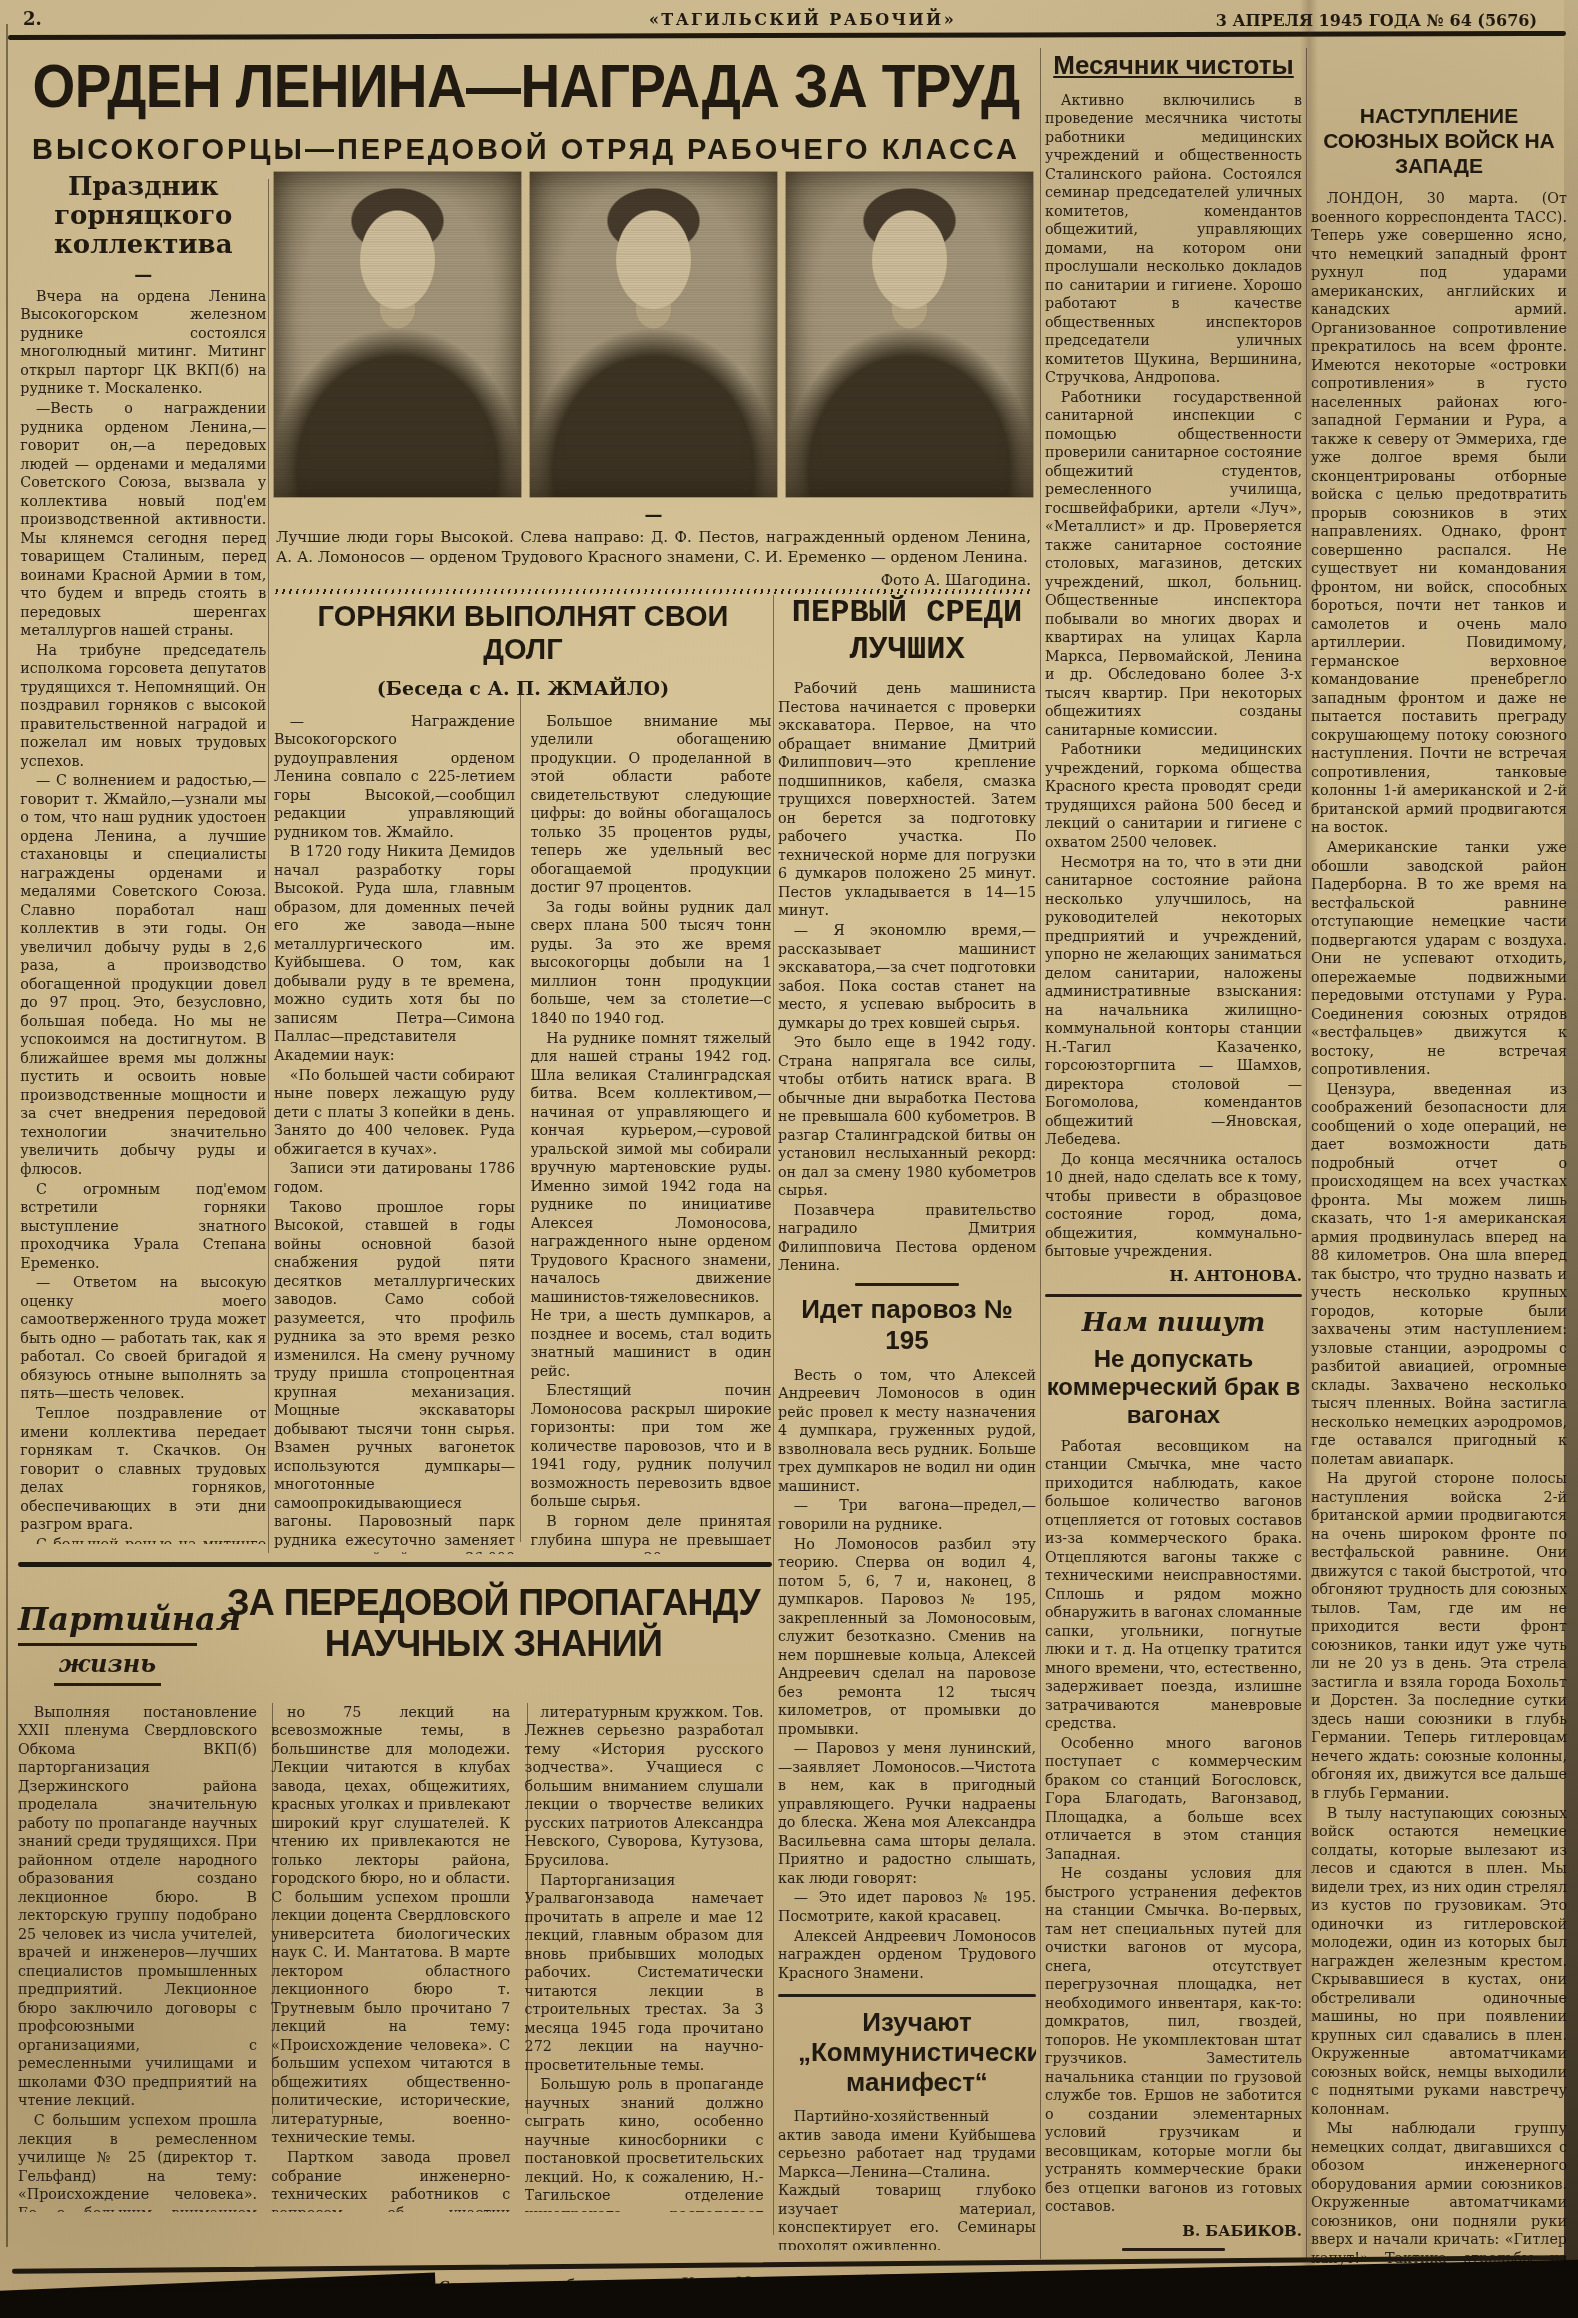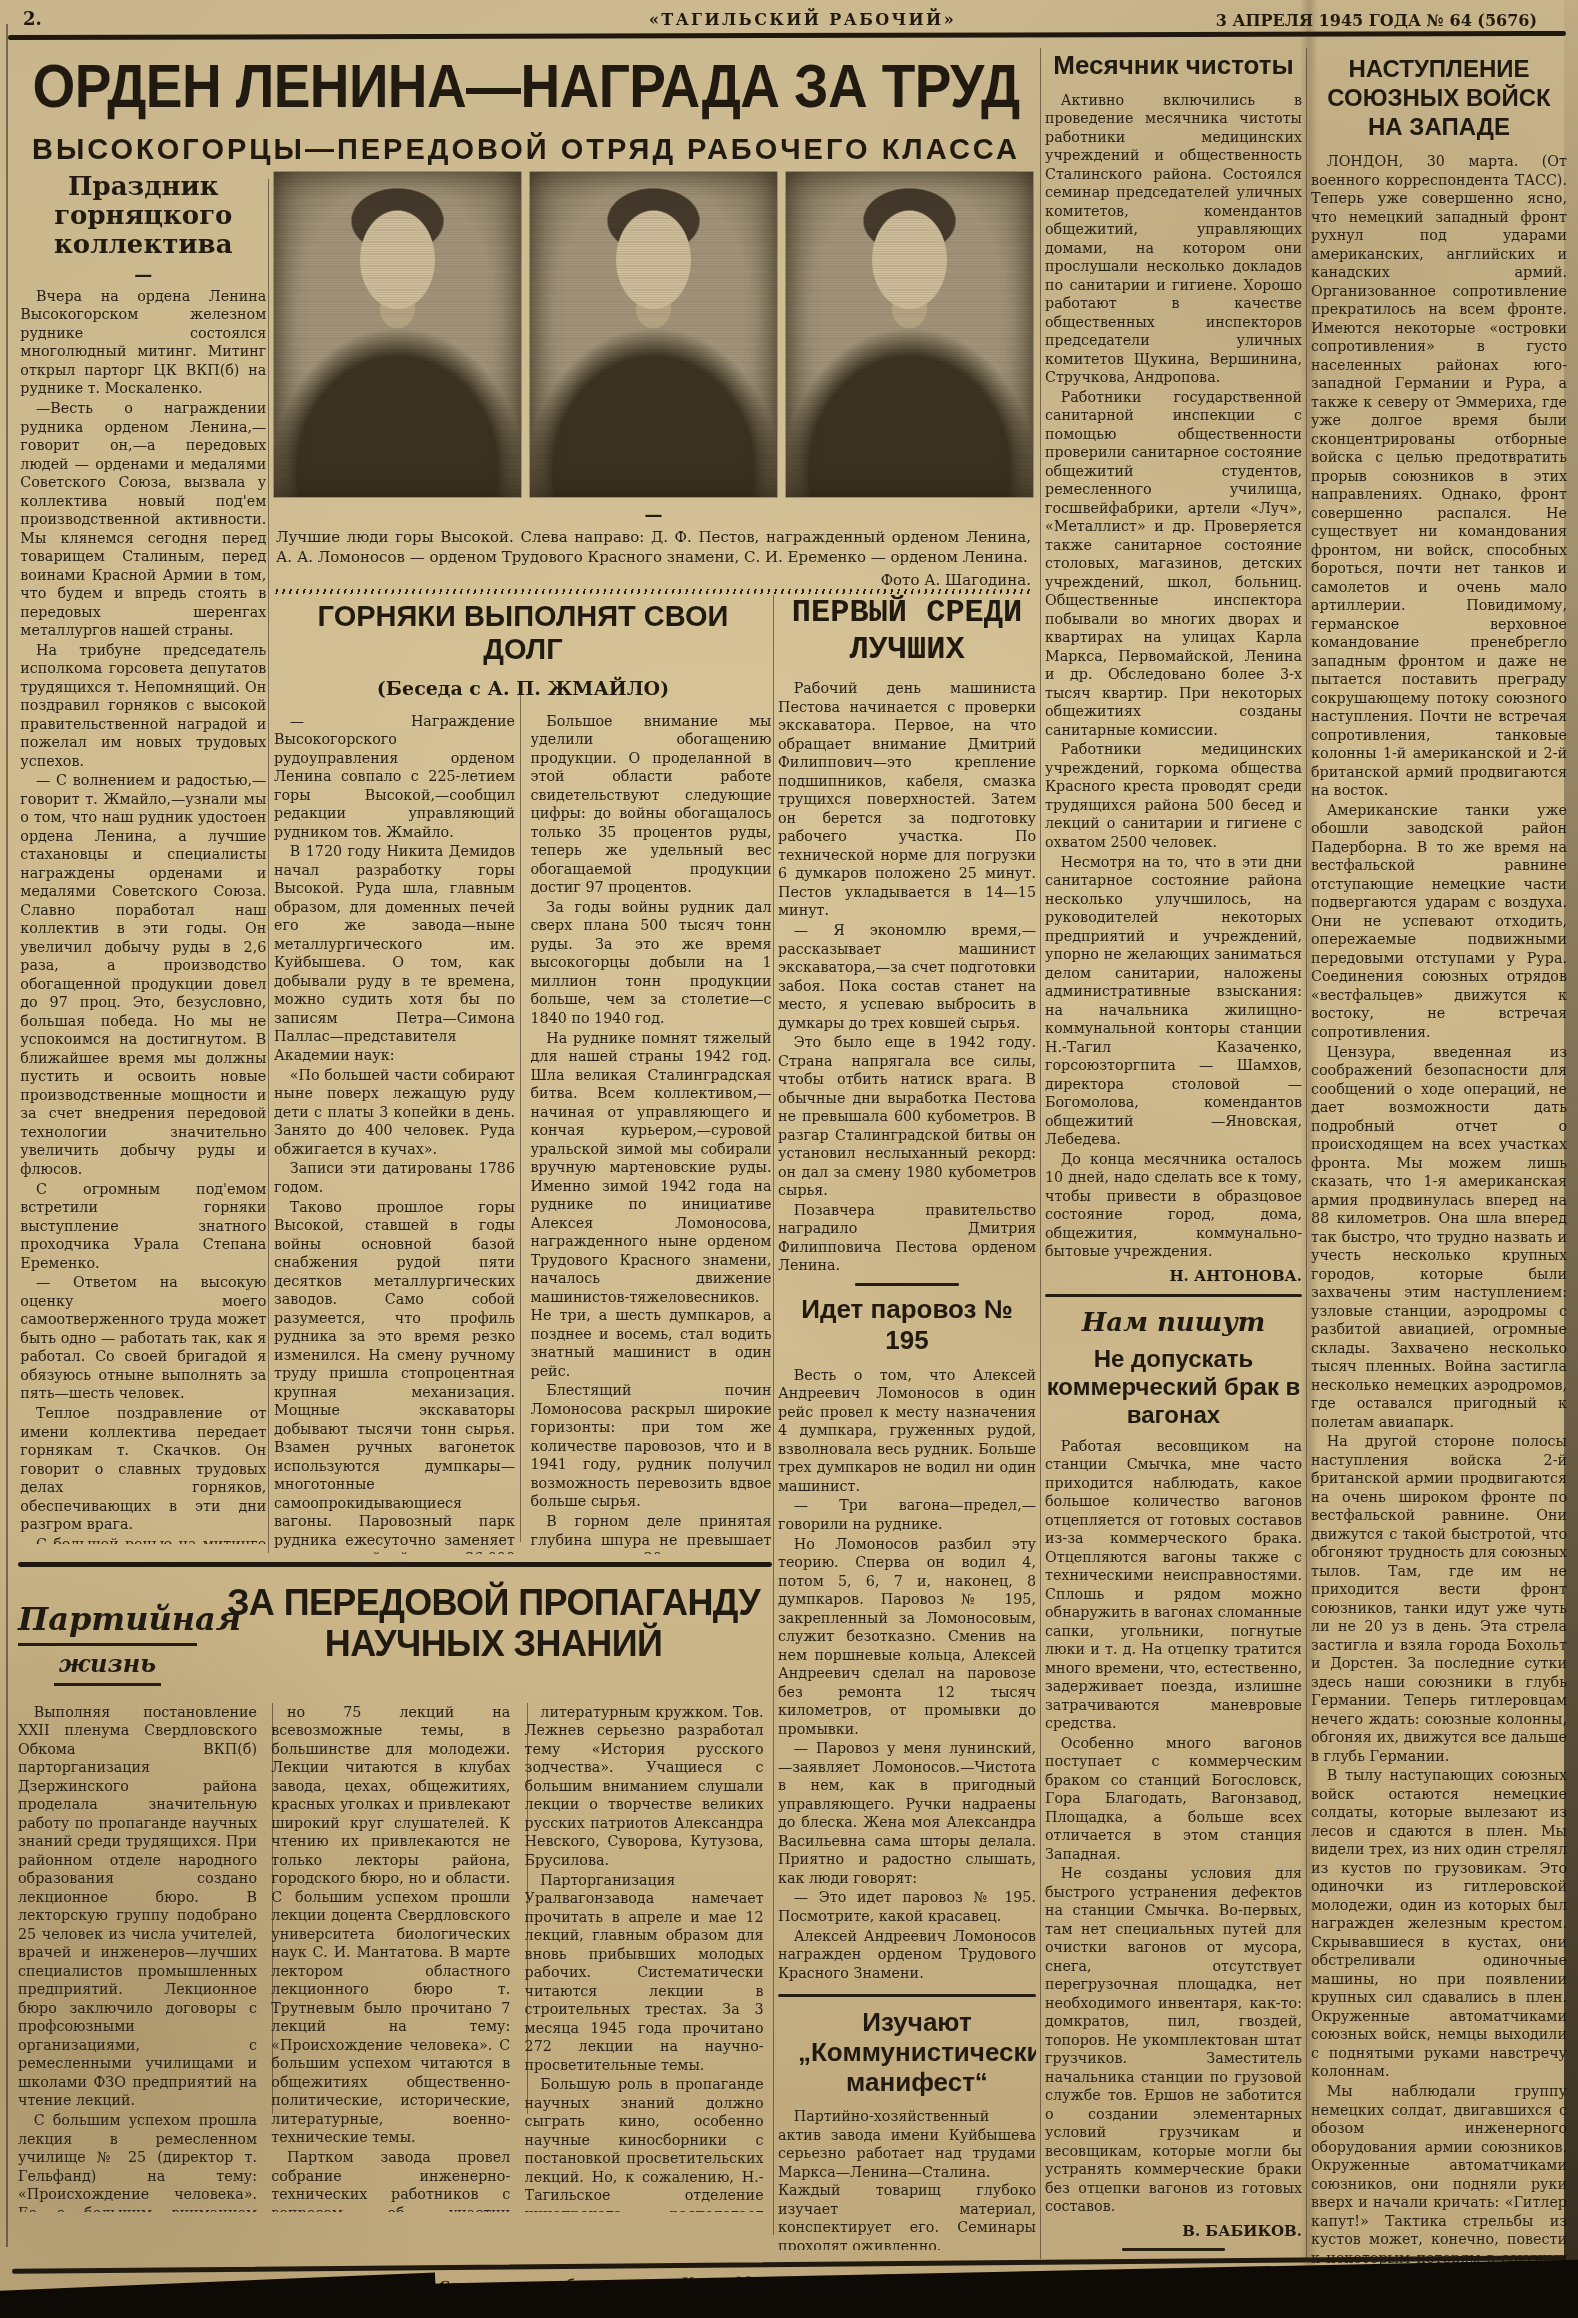--- a/index.html
+++ b/index.html
@@ -130,21 +130,21 @@
       </div>
     <div class="hrule" style="margin:12px 0 10.8px;"></div>
     <div class="h-sans center" style="font-size:26px;line-height:1.15;margin-left:20px;">Изучают „Коммунистический манифест“</div>
     <div class="body-text" style="margin-top:9.6px;">
         <p>Партийно-хозяйственный актив завода имени Куйбышева серьезно работает над трудами Маркса—Ленина—Сталина. Каждый товарищ глубоко изучает материал, конспектирует его. Семинары проходят оживленно.</p>
       </div>
 
   </div>
 
   <div class="abs colbox" style="left:1045px;top:50px;width:257px;height:2213px;">
-    <div class="h-sans center" style="font-size:26px;">Месячник чистоты</div>
+    <div class="h-sans center" style="font-size:26px;text-decoration:underline;">Месячник чистоты</div>
     <div class="body-text" style="margin-top:9.6px;">
         <p>Активно включились в проведение месячника чистоты работники медицинских учреждений и общественность Сталинского района. Состоялся семинар председателей уличных комитетов, комендантов общежитий, управляющих домами, на котором они прослушали несколько докладов по санитарии и гигиене. Хорошо работают в качестве общественных инспекторов председатели уличных комитетов Щукина, Вершинина, Стручкова, Андропова.</p>
         <p>Работники государственной санитарной инспекции с помощью общественности проверили санитарное состояние общежитий студентов, ремесленного училища, госшвейфабрики, артели «Луч», «Металлист» и др. Проверяется также санитарное состояние столовых, магазинов, детских учреждений, школ, больниц. Общественные инспектора побывали во многих дворах и квартирах на улицах Карла Маркса, Первомайской, Ленина и др. Обследовано более 3-х тысяч квартир. При некоторых общежитиях созданы санитарные комиссии.</p>
         <p>Работники медицинских учреждений, горкома общества Красного креста проводят среди трудящихся района 500 бесед и лекций о санитарии и гигиене с охватом 2500 человек.</p>
         <p>Несмотря на то, что в эти дни санитарное состояние района несколько улучшилось, на руководителей некоторых предприятий и учреждений, упорно не желающих заниматься делом санитарии, наложены административные взыскания: на начальника жилищно-коммунальной конторы станции Н.-Тагил Казаченко, горсоюзторгпита — Шамхов, директора столовой — Богомолова, комендантов общежитий —Яновская, Лебедева.</p>
         <p>До конца месячника осталось 10 дней, надо сделать все к тому, чтобы привести в образцовое состояние город, дома, общежития, коммунально-бытовые учреждения.</p>
       </div>
     <div class="sig">Н. АНТОНОВА.</div>
     <div class="hrule" style="margin:9.6px 0;"></div>
     <div class="h-serif center" style="font-size:26px;font-style:italic;">Нам пишут</div>
@@ -154,21 +154,21 @@
         <p>Особенно много вагонов поступает с коммерческим браком со станций Богословск, Гора Благодать, Вагонзавод, Площадка, а больше всех отличается в этом станция Западная.</p>
         <p>Не созданы условия для быстрого устранения дефектов на станции Смычка. Во-первых, там нет специальных путей для очистки вагонов от мусора, снега, отсутствует перегрузочная площадка, нет необходимого инвентаря, как-то: домкратов, пил, гвоздей, топоров. Не укомплектован штат грузчиков. Заместитель начальника станции по грузовой службе тов. Ершов не заботится о создании элементарных условий грузчикам и весовщикам, которые могли бы устранять коммерческие браки без отцепки вагонов из готовых составов.</p>
       </div>
     <div class="sig">В. БАБИКОВ.</div>
     <div class="hrule-center"></div>
     <div class="h-sans center" style="font-size:26px;line-height:1.15;">Не создают условий для учебы</div>
 
   </div>
 
   <div class="abs colbox" style="left:1311px;top:55px;width:256px;height:2211px;">
-    <div class="h-sans center" style="font-size:24px;line-height:1.2;">НАСТУПЛЕНИЕ СОЮЗНЫХ ВОЙСК НА ЗАПАДЕ</div>
+    <div class="h-sans center" style="font-size:21px;line-height:1.2;margin-top:48px;">НАСТУПЛЕНИЕ СОЮЗНЫХ ВОЙСК НА ЗАПАДЕ</div>
     <div class="body-text" style="margin-top:10.8px;">
         <p>ЛОНДОН, 30 марта. (От военного корреспондента ТАСС). Теперь уже совершенно ясно, что немецкий западный фронт рухнул под ударами американских, английских и канадских армий. Организованное сопротивление прекратилось на всем фронте. Имеются некоторые «островки сопротивления» в густо населенных районах юго-западной Германии и Рура, а также к северу от Эммериха, где уже долгое время были сконцентрированы отборные войска с целью предотвратить прорыв союзников в этих направлениях. Однако, фронт совершенно распался. Не существует ни командования фронтом, ни войск, способных бороться, почти нет танков и самолетов и очень мало артиллерии. Повидимому, германское верховное командование пренебрегло западным фронтом и даже не пытается поставить преграду сокрушающему потоку союзного наступления. Почти не встречая сопротивления, танковые колонны 1-й американской и 2-й британской армий продвигаются на восток.</p>
         <p>Американские танки уже обошли заводской район Падерборна. В то же время на вестфальской равнине отступающие немецкие части подвергаются ударам с воздуха. Они не успевают отходить, опережаемые подвижными передовыми отступами у Рура. Соединения союзных отрядов «вестфальцев» движутся к востоку, не встречая сопротивления.</p>
         <p>Цензура, введенная из соображений безопасности для сообщений о ходе операций, не дает возможности дать подробный отчет о происходящем на всех участках фронта. Мы можем лишь сказать, что 1-я американская армия продвинулась вперед на 88 километров. Она шла вперед так быстро, что трудно назвать и учесть несколько крупных городов, которые были захвачены этим наступлением: узловые станции, аэродромы с разбитой авиацией, огромные склады. Захвачено несколько тысяч пленных. Война застигла несколько немецких аэродромов, где оставался пригодный к полетам авиапарк.</p>
         <p>На другой стороне полосы наступления войска 2-й британской армии продвигаются на очень широком фронте по вестфальской равнине. Они движутся с такой быстротой, что обгоняют трудность для союзных тылов. Там, где им не приходится вести фронт союзников, танки идут уже чуть ли не 20 уз в день. Эта стрела застигла и взяла города Бохольт и Дорстен. За последние сутки здесь наши союзники в глубь Германии. Теперь гитлеровцам нечего ждать: союзные колонны, обгоняя их, движутся все дальше в глубь Германии.</p>
         <p>В тылу наступающих союзных войск остаются немецкие солдаты, которые вылезают из лесов и сдаются в плен. Мы видели трех, из них один стрелял из кустов по грузовикам. Это одиночки из гитлеровской молодежи, один из которых был награжден железным крестом. Скрывавшиеся в кустах, они обстреливали одиночные машины, но при появлении крупных сил сдавались в плен. Окруженные автоматчиками союзных войск, немцы выходили с поднятыми руками навстречу колоннам.</p>
         <p>Мы наблюдали группу немецких солдат, двигавшихся с обозом инженерного оборудования армии союзников. Окруженные автоматчиками союзников, они подняли руки вверх и начали кричать: «Гитлер капут!» Тактика стрельбы из кустов может, конечно, повести к некоторым потерям в союзных войсках, но она не спасет гитлеровскую Германию.</p>
       </div>
 
   </div>

